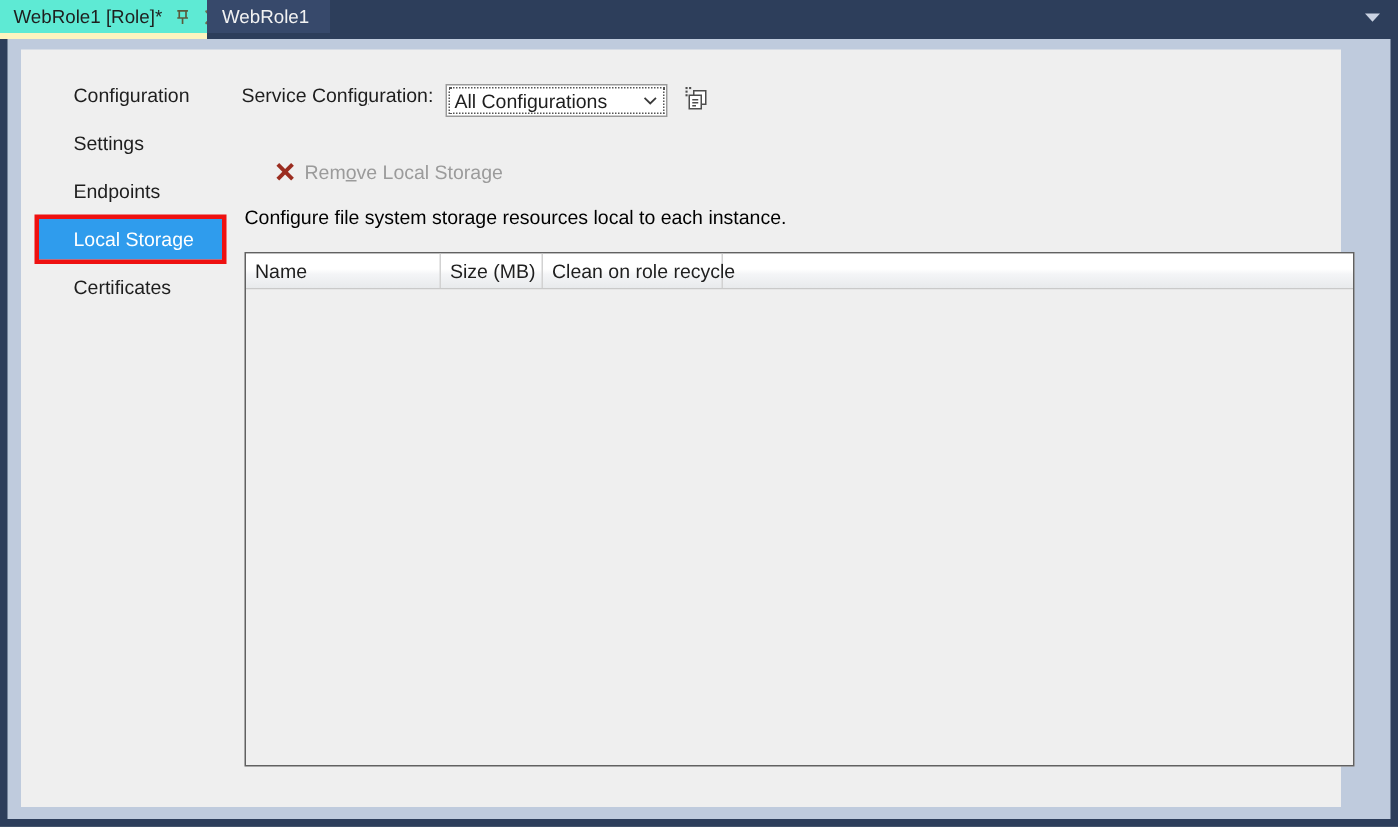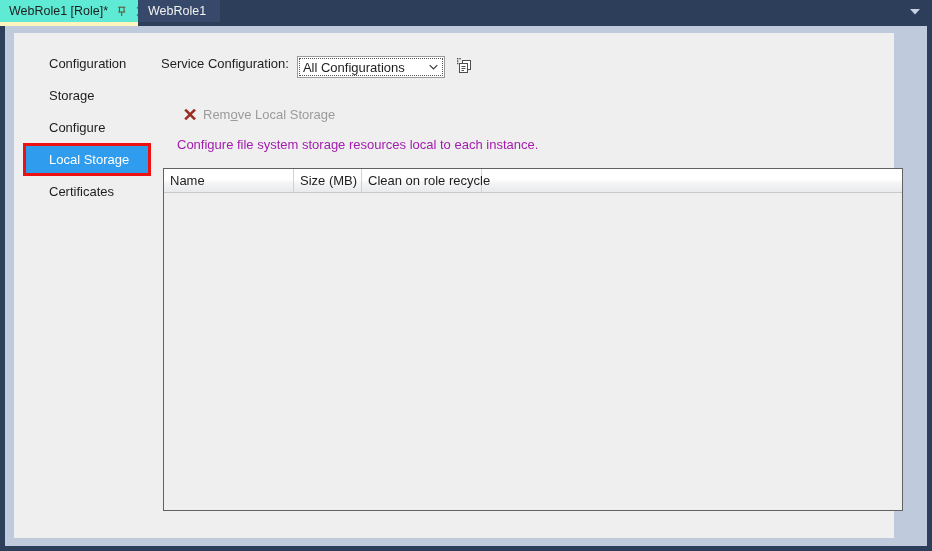--- a/index.html
+++ b/index.html
@@ -245,23 +245,23 @@
   }
   .cmd .cmd-icon svg { display: block; }
   .cmd-enabled { color: #1e1e1e; }
   .cmd-disabled { color: #9b9b9b; }
   .cmd-sep { width: 14px; }
   .cmd u { text-decoration: underline; }
 
   
   .description {
     position: absolute;
-    left: 23px; top: 104px;
-    font-size: 13px;
-    color: #a21caf;
+    left: 9px; top: 104px;
+    font-size: 13px;
+    color: #000000;
     white-space: nowrap;
   }
 
   
   .grid {
     position: absolute;
     left: 9px; top: 135px;
     width: 740px;
     height: 343px;
     border: 1px solid #616161;
@@ -342,25 +342,25 @@
   <div class="client">
     <div class="client-inner">
 
       <div class="nav">
 
         <div class="nav-item" style="top:17px;">
           <span>Configuration</span>
         </div>
 
         <div class="nav-item" style="top:49px;">
-          <span>Storage</span>
+          <span>Settings</span>
         </div>
 
         <div class="nav-item" style="top:81px;">
-          <span>Configure</span>
+          <span>Endpoints</span>
         </div>
 
         <div class="nav-item selected" style="top:113px;">
           <span>Local Storage</span>
         </div>
         <div class="nav-highlight" style="top:110px;"></div>
 
         <div class="nav-item" style="top:145px;">
           <span>Certificates</span>
         </div>

